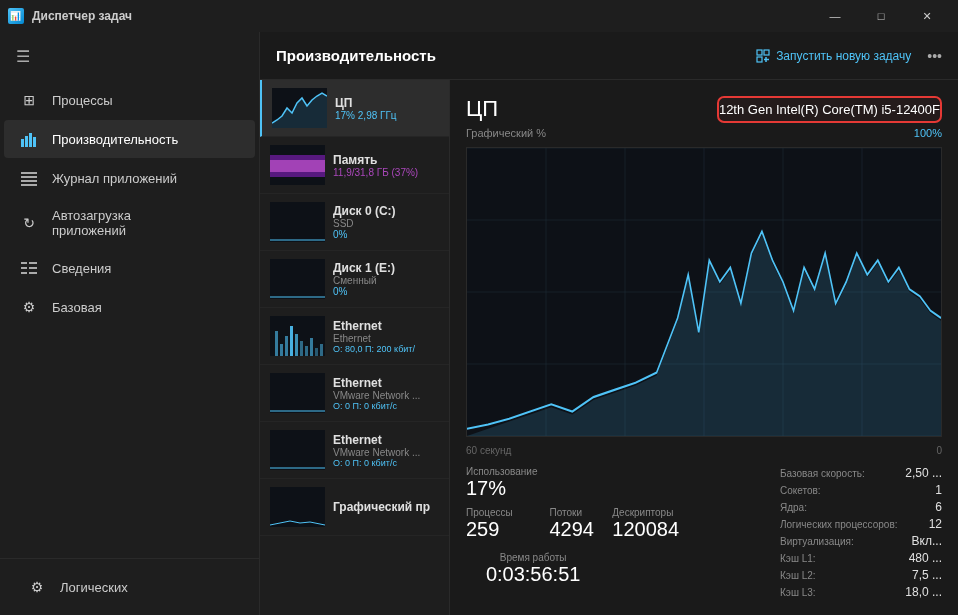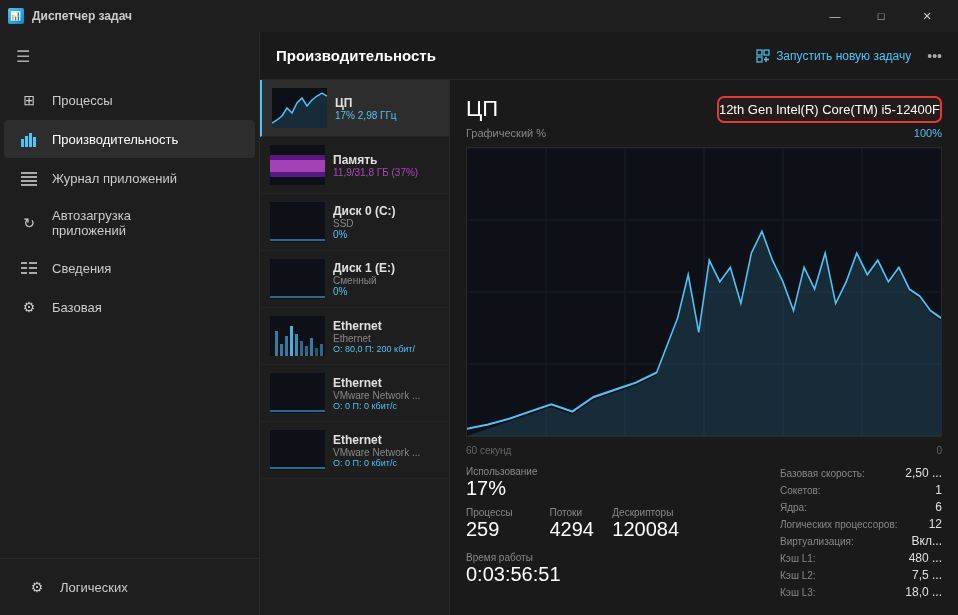--- a/index.html
+++ b/index.html
@@ -507,20 +507,29 @@
             <rect width="55" height="40" fill="#0d1117"></rect>
             <polyline points="0,38 55,38" fill="none" stroke="#4fc3f7" stroke-width="1"></polyline>
           </svg>
           <div class="resource-info">
             <div class="resource-name">Ethernet</div>
             <div class="resource-sub">VMware Network ...</div>
             <div class="resource-val" style="font-size:9px;">О: 0  П: 0 кбит/с</div>
           </div>
         </div>
 
+        <div class="resource-item">
+          <svg class="resource-mini-chart" width="55" height="40" viewBox="0 0 55 40">
+            <rect width="55" height="40" fill="#0d1117"></rect>
+            <polyline points="0,38 10,36 20,34 30,36 40,35 55,38" fill="none" stroke="#4fc3f7" stroke-width="1"></polyline>
+          </svg>
+          <div class="resource-info">
+            <div class="resource-name">Графический пр</div>
+          </div>
+        </div>
 
       </div>
 
       <div class="detail-panel">
         <div class="detail-header">
           <span class="detail-title">ЦП</span>
           <span class="detail-cpu-name">12th Gen Intel(R) Core(TM) i5-12400F</span>
         </div>
         <div class="detail-subtitle">
           <span>Графический %</span>
@@ -564,21 +573,21 @@
                 <div class="stat-value">259</div>
               </div>
               <div class="stat-item">
                 <div class="stat-label">Потоки</div>
                 <div class="stat-value">4294</div>
               </div>
               <div class="stat-item" style="grid-column:3 / span 2;">
                 <div class="stat-label">Дескрипторы</div>
                 <div class="stat-value">120084</div>
               </div>
-              <div class="stat-item time-row" style="grid-column: 1 / span 2;">
+              <div class="stat-item time-row" style="grid-column: 1 / span 2; text-align: center;">
                 <div class="stat-label">Время работы</div>
                 <div class="stat-value">0:03:56:51</div>
               </div>
             </div>
           </div>
           <div class="bottom-right">
             <div class="right-info">
               <div class="info-row">
                 <span class="info-label">Базовая скорость:</span>
                 <span class="info-value">2,50 ...</span>

